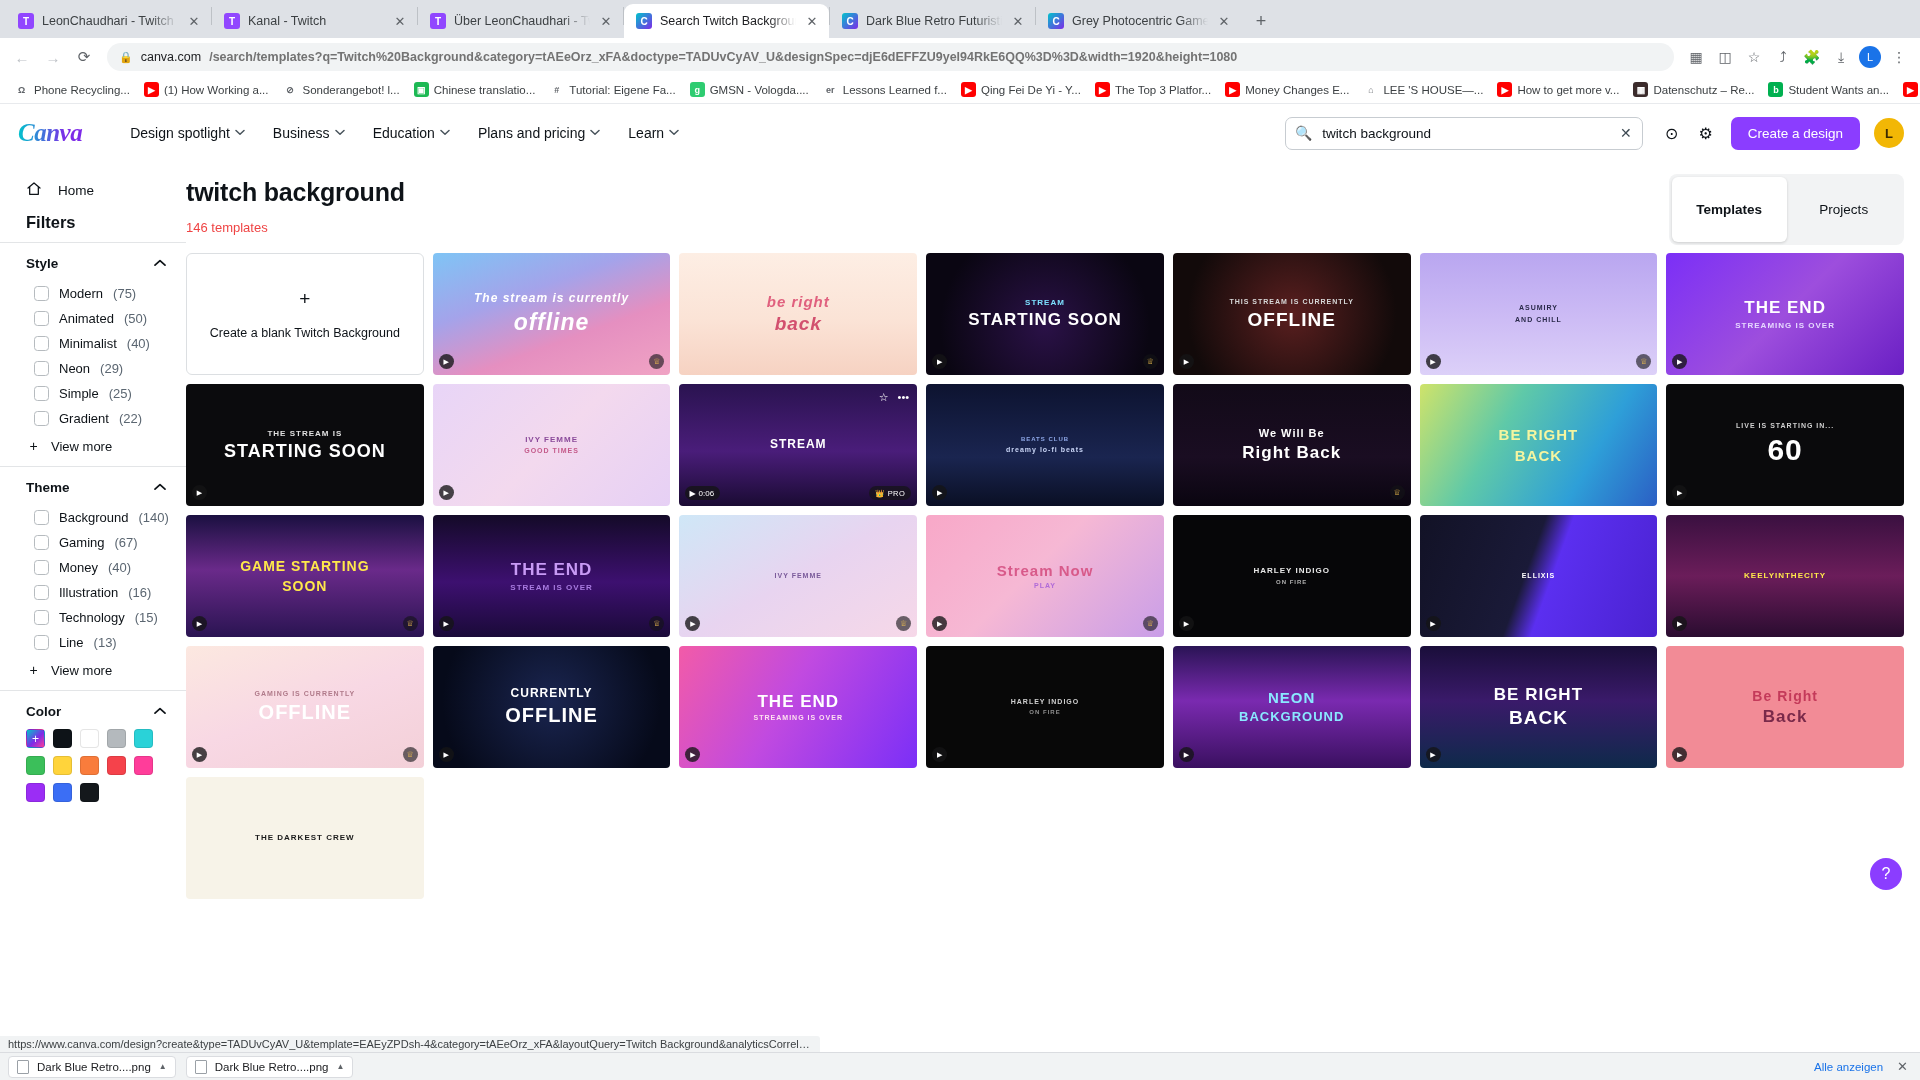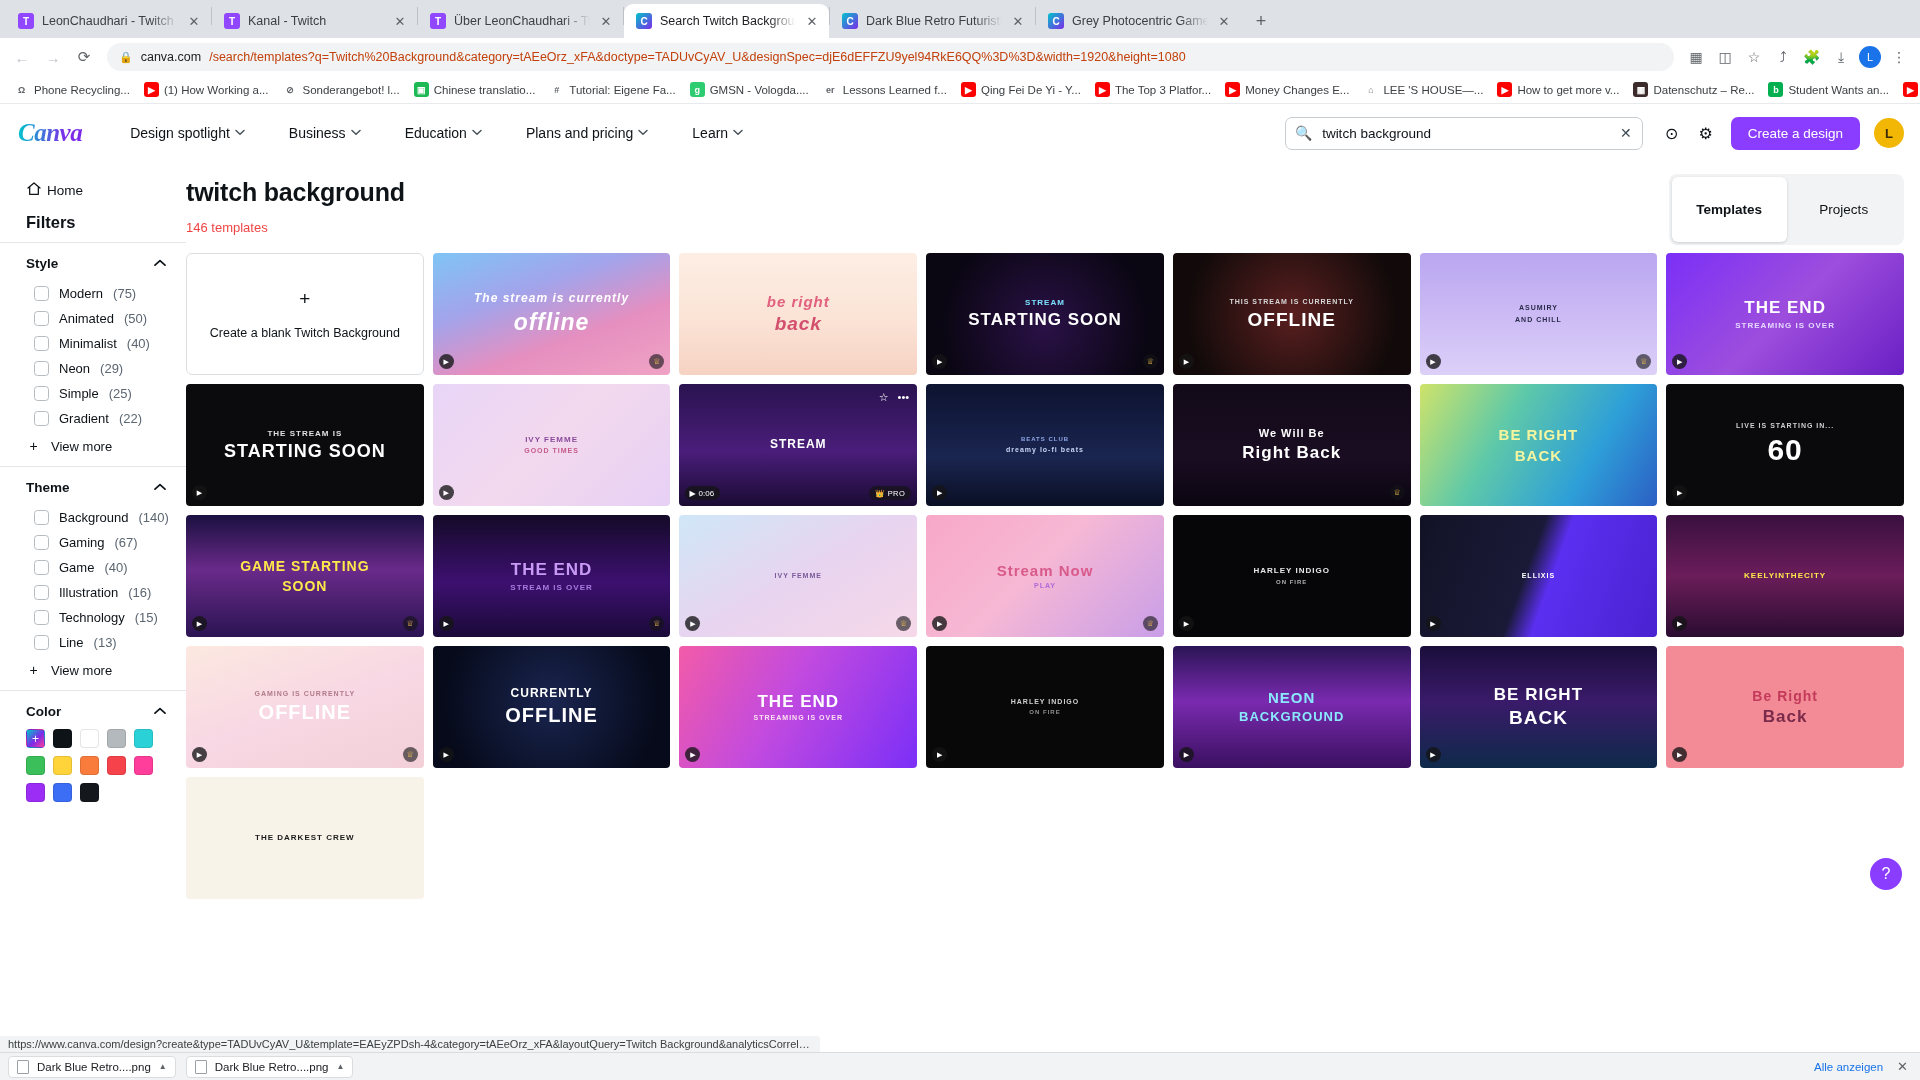--- a/index.html
+++ b/index.html
@@ -85,21 +85,21 @@
     padding: 0 12px;
     gap: 8px;
     margin: 0 6px;
     font-size: 12.5px;
     color: #202124;
     overflow: hidden;
     white-space: nowrap;
   }
   .omnibox .lock { font-size: 11px; color: #5f6368; }
   .omnibox .url-host { color: #202124; }
-  .omnibox .url-path { color: #c2410c; }
+  .omnibox .url-path { color: #737373; font-weight: bold; }
   .tb-icon {
     width: 26px; height: 26px; flex: 0 0 26px;
     display: flex; align-items: center; justify-content: center;
     color: #5f6368; font-size: 14px;
   }
   .avatar-sm {
     width: 22px; height: 22px; border-radius: 50%;
     background: #1a73e8; color: #fff;
     display: flex; align-items: center; justify-content: center;
     font-size: 11px; flex: 0 0 22px;
@@ -208,21 +208,21 @@
   .page { display: flex; height: 772px; background: #fff; }
 
   .sidebar {
     width: 186px;
     flex: 0 0 186px;
     padding: 14px 0 0 0;
     font-size: 13px;
     overflow: hidden;
   }
   .side-home {
-    display: flex; align-items: center; gap: 5px;
+    display: flex; align-items: center; gap: 16px;
     padding: 5px 20px 5px 26px;
     font-size: 13.5px;
   }
   .filters-title {
     font-size: 16.5px; font-weight: bold;
     padding: 8px 20px 10px 26px;
   }
   .side-section { border-top: 1px solid #e3e5e7; padding: 13px 20px 10px 26px; }
   .sec-head {
     display: flex; align-items: center; justify-content: space-between;
@@ -566,21 +566,21 @@
           <span>Student Wants an...</span>
         </div>
         <div class="bm">
           <span class="bm-ico" style="background:#ff0000;color:#fff;">▶</span>
         </div>
       </div>
   </div>
 
   <div class="canva-header">
     <div class="canva-logo">Canva</div>
-    <div id="navitems" style="display:flex;align-items:center;gap:16px;">
+    <div id="navitems" style="display:flex;align-items:center;gap:0;">
         <div class="nav-item">
           <span>Design spotlight</span>
           <span class="caret"><svg width="10" height="7" viewBox="0 0 10 7" fill="none" stroke="#49545c" stroke-width="1.5" stroke-linecap="round" stroke-linejoin="round">
               <path d="M1 1.5 5 5.3 9 1.5"></path>
             </svg></span>
         </div>
         <div class="nav-item">
           <span>Business</span>
           <span class="caret"><svg width="10" height="7" viewBox="0 0 10 7" fill="none" stroke="#49545c" stroke-width="1.5" stroke-linecap="round" stroke-linejoin="round">
               <path d="M1 1.5 5 5.3 9 1.5"></path>
@@ -685,21 +685,21 @@
               <span>Background</span>
               <span class="cb-count">(140)</span>
             </div>
             <div class="cbrow">
               <span class="cbox"></span>
               <span>Gaming</span>
               <span class="cb-count">(67)</span>
             </div>
             <div class="cbrow">
               <span class="cbox"></span>
-              <span>Game</span>
+              <span>Money</span>
               <span class="cb-count">(40)</span>
             </div>
             <div class="cbrow">
               <span class="cbox"></span>
               <span>Illustration</span>
               <span class="cb-count">(16)</span>
             </div>
             <div class="cbrow">
               <span class="cbox"></span>
               <span>Technology</span>

